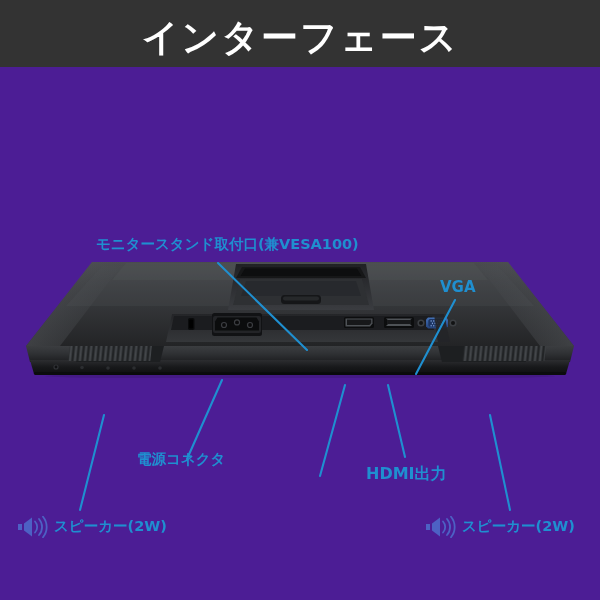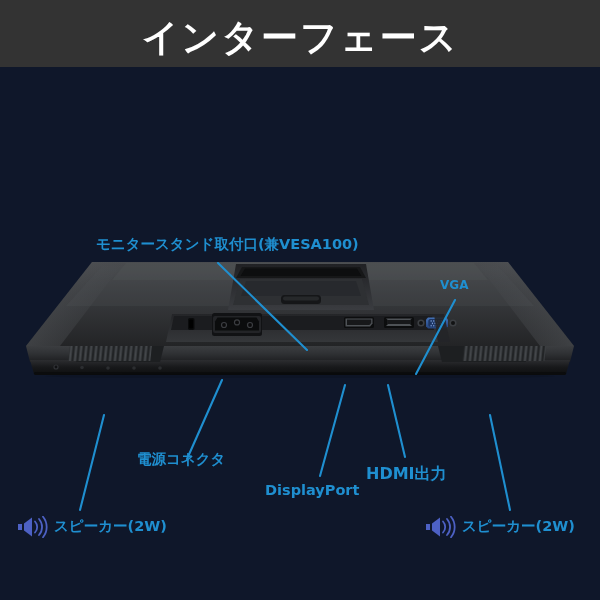--- a/index.html
+++ b/index.html
@@ -34,21 +34,21 @@
     letter-spacing: 2px;
     line-height: 1;
     font-family: "DejaVu Sans", "Liberation Sans", sans-serif;
   }
 
   
   #figure-stage {
     position: absolute;
     left: 0; top: 67px;
     width: 600px; height: 533px;
-    background: #0f172a;
+    background: #4c1d95;
   }
 
   
   #monitor {
     position: absolute;
     left: 14px;
     top: 183px;
     width: 572px;
     height: 128px;
   }
@@ -57,21 +57,21 @@
   
   .callout {
     position: absolute;
     color: #1f8fd0;
     font-weight: 700;
     white-space: nowrap;
     font-family: "DejaVu Sans", "Liberation Sans", sans-serif;
     line-height: 1.1;
   }
   #label-vesa   { left: 96px;  top: 170px; font-size: 14.5px; }
-  #label-vga    { left: 440px; top: 212px; font-size: 12px; }
+  #label-vga    { left: 440px; top: 212px; font-size: 15px; }
   #label-power  { left: 137px; top: 385px; font-size: 14.5px; }
   #label-dp     { left: 265px; top: 416px; font-size: 14.5px; }
   #label-hdmi   { left: 366px; top: 398px; font-size: 16px; }
   #label-spk-l  { left: 17px;  top: 449px; font-size: 14.5px;
                   display: flex; align-items: center; gap: 3px; }
   #label-spk-r  { left: 425px; top: 449px; font-size: 14.5px;
                   display: flex; align-items: center; gap: 3px; }
 
   .spk-icon { display: inline-block; width: 34px; height: 22px; flex: 0 0 auto; }
 
@@ -261,21 +261,20 @@
       <line x1="490" y1="348" x2="510" y2="443"></line>
     </g>
   </svg>
 
   <div class="callout" id="label-vesa">モニタースタンド取付口(兼VESA100)</div>
 
   <div class="callout" id="label-vga">VGA</div>
 
   <div class="callout" id="label-power">電源コネクタ</div>
 
-  <div class="callout" id="label-dp">DisplayPort</div>
 
   <div class="callout" id="label-hdmi">HDMI出力</div>
 
   <div class="callout" id="label-spk-l">
     <span class="spk-icon">
       <svg width="34" height="22" viewBox="0 0 34 22" xmlns="http://www.w3.org/2000/svg">
         <rect x="1" y="8" width="4" height="6" fill="#4d61c4"></rect>
         <path d="M 7 7.5 L 15 1.5 L 15 20.5 L 7 14.5 Z" fill="#4d61c4"></path>
         <path d="M 18 5.5 A 8 8 0 0 1 18 16.5" stroke="#4d61c4" stroke-width="1.8" fill="none" stroke-linecap="round"></path>
         <path d="M 22 3 A 12 12 0 0 1 22 19" stroke="#4d61c4" stroke-width="1.8" fill="none" stroke-linecap="round"></path>

